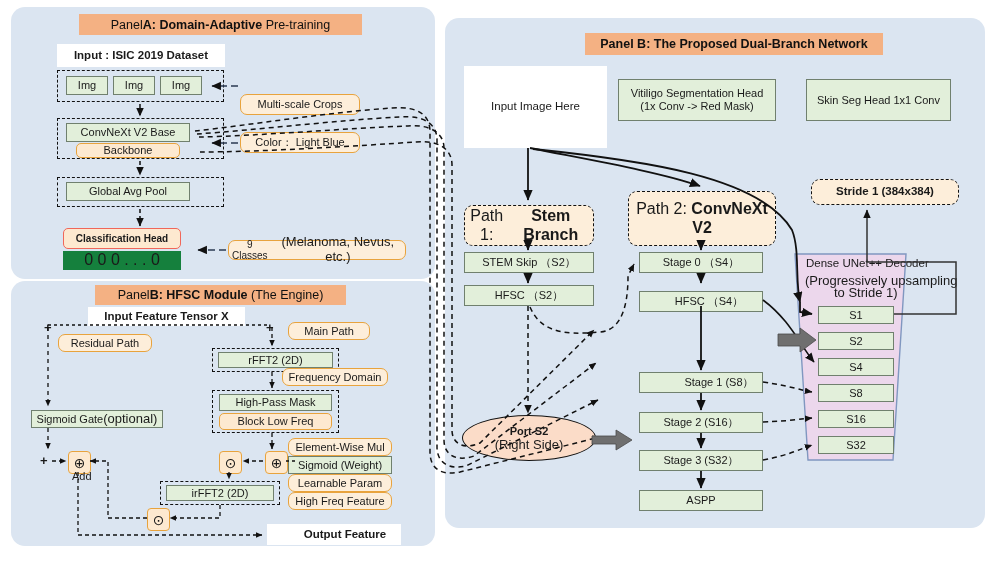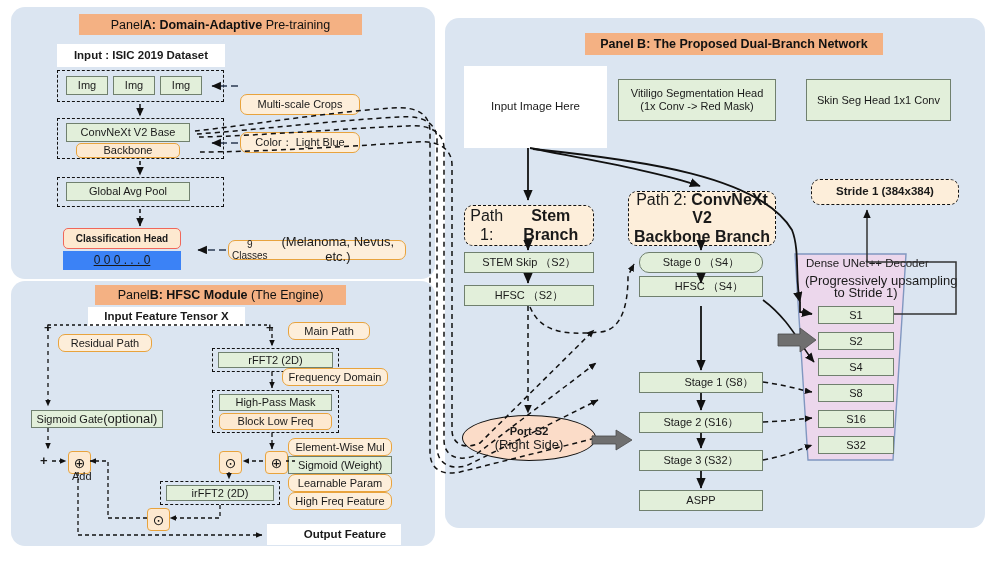--- a/index.html
+++ b/index.html
@@ -8,21 +8,21 @@
   .panel{position:absolute;background:#dbe5f1;border-radius:14px;}
   .banner{position:absolute;background:#f4b183;color:#111;font-size:12.5px;
           display:flex;align-items:center;justify-content:center;white-space:nowrap;}
   .banner b{font-weight:bold;}
   .box{position:absolute;display:flex;align-items:center;justify-content:center;
        text-align:center;box-sizing:border-box;line-height:1.15;}
   .green{background:#e2efda;border:1px solid #70806e;font-size:11px;}
   .peach{background:#fde9d0;border:1px solid #e8a33d;border-radius:5px;font-size:11px;}
   .peachr{background:#fdeeda;border:1px solid #e8a33d;border-radius:7px;font-size:11px;}
   .white{background:#fff;border:1px solid #fff;font-size:11.5px;font-weight:bold;}
-  .whiteplain{background:#3b82f6;font-size:12px;text-decoration:underline;}
+  .whiteplain{background:#15803d;font-size:16px;}
   .redbx{background:#fde9d0;border:1.6px solid #f0675a;border-radius:5px;
          font-size:10px;font-weight:bold;}
   .dash{border:1.8px dashed #111;box-sizing:border-box;position:absolute;background:transparent;}
   .dashbx{border:1.6px dashed #111;border-radius:9px;background:#fdeeda;}
   .op{position:absolute;width:21px;height:21px;background:#fde9d0;border:1px solid #e8a33d;
       border-radius:4px;display:flex;align-items:center;justify-content:center;font-size:14px;}
   .lbl{position:absolute;font-size:11px;white-space:nowrap;}
   .b{font-weight:bold;}
   .sm{font-size:13px;}
   svg.lay{position:absolute;left:0;top:0;width:997px;height:561px;pointer-events:none;}
@@ -132,28 +132,27 @@
 
 <div class="box dashbx" style="left:464px;top:205px;width:130px;height:41px;">
   <span>Path 1: </span>
   <b>Stem Branch</b>
 </div>
 
 <div class="box dashbx" style="left:628px;top:191px;width:148px;height:55px;flex-direction:column;">
   <span>
     <span>Path 2: </span><b>ConvNeXt V2</b>
   </span>
-  <b>Backbone Branch</b>
 </div>
 
 <div class="box green" style="left:464px;top:252px;width:130px;height:21px;">STEM Skip  （S2）</div>
 <div class="box green" style="left:464px;top:285px;width:130px;height:21px;">HFSC （S2）</div>
 
-<div class="box green" style="left:639px;top:252px;width:124px;height:21px;border-radius:10px;">Stage 0  （S4）</div>
-<div class="box green" style="left:639px;top:276px;width:124px;height:21px;padding-left:16px;">HFSC （S4）</div>
+<div class="box green" style="left:639px;top:252px;width:124px;height:21px;">Stage 0  （S4）</div>
+<div class="box green" style="left:639px;top:291px;width:124px;height:21px;padding-left:16px;">HFSC （S4）</div>
 <div class="box green" style="left:639px;top:372px;width:124px;height:21px;padding-left:36px;">Stage 1 (S8）</div>
 <div class="box green" style="left:639px;top:412px;width:124px;height:21px;">Stage 2 (S16）</div>
 <div class="box green" style="left:639px;top:450px;width:124px;height:21px;">Stage 3 (S32）</div>
 <div class="box green" style="left:639px;top:490px;width:124px;height:21px;">ASPP</div>
 
 <div class="ellipse" style="left:462px;top:415px;width:132px;height:44px;">
   <b>Port S2</b>
   <span class="sm">(Right Side)</span>
 </div>
 

